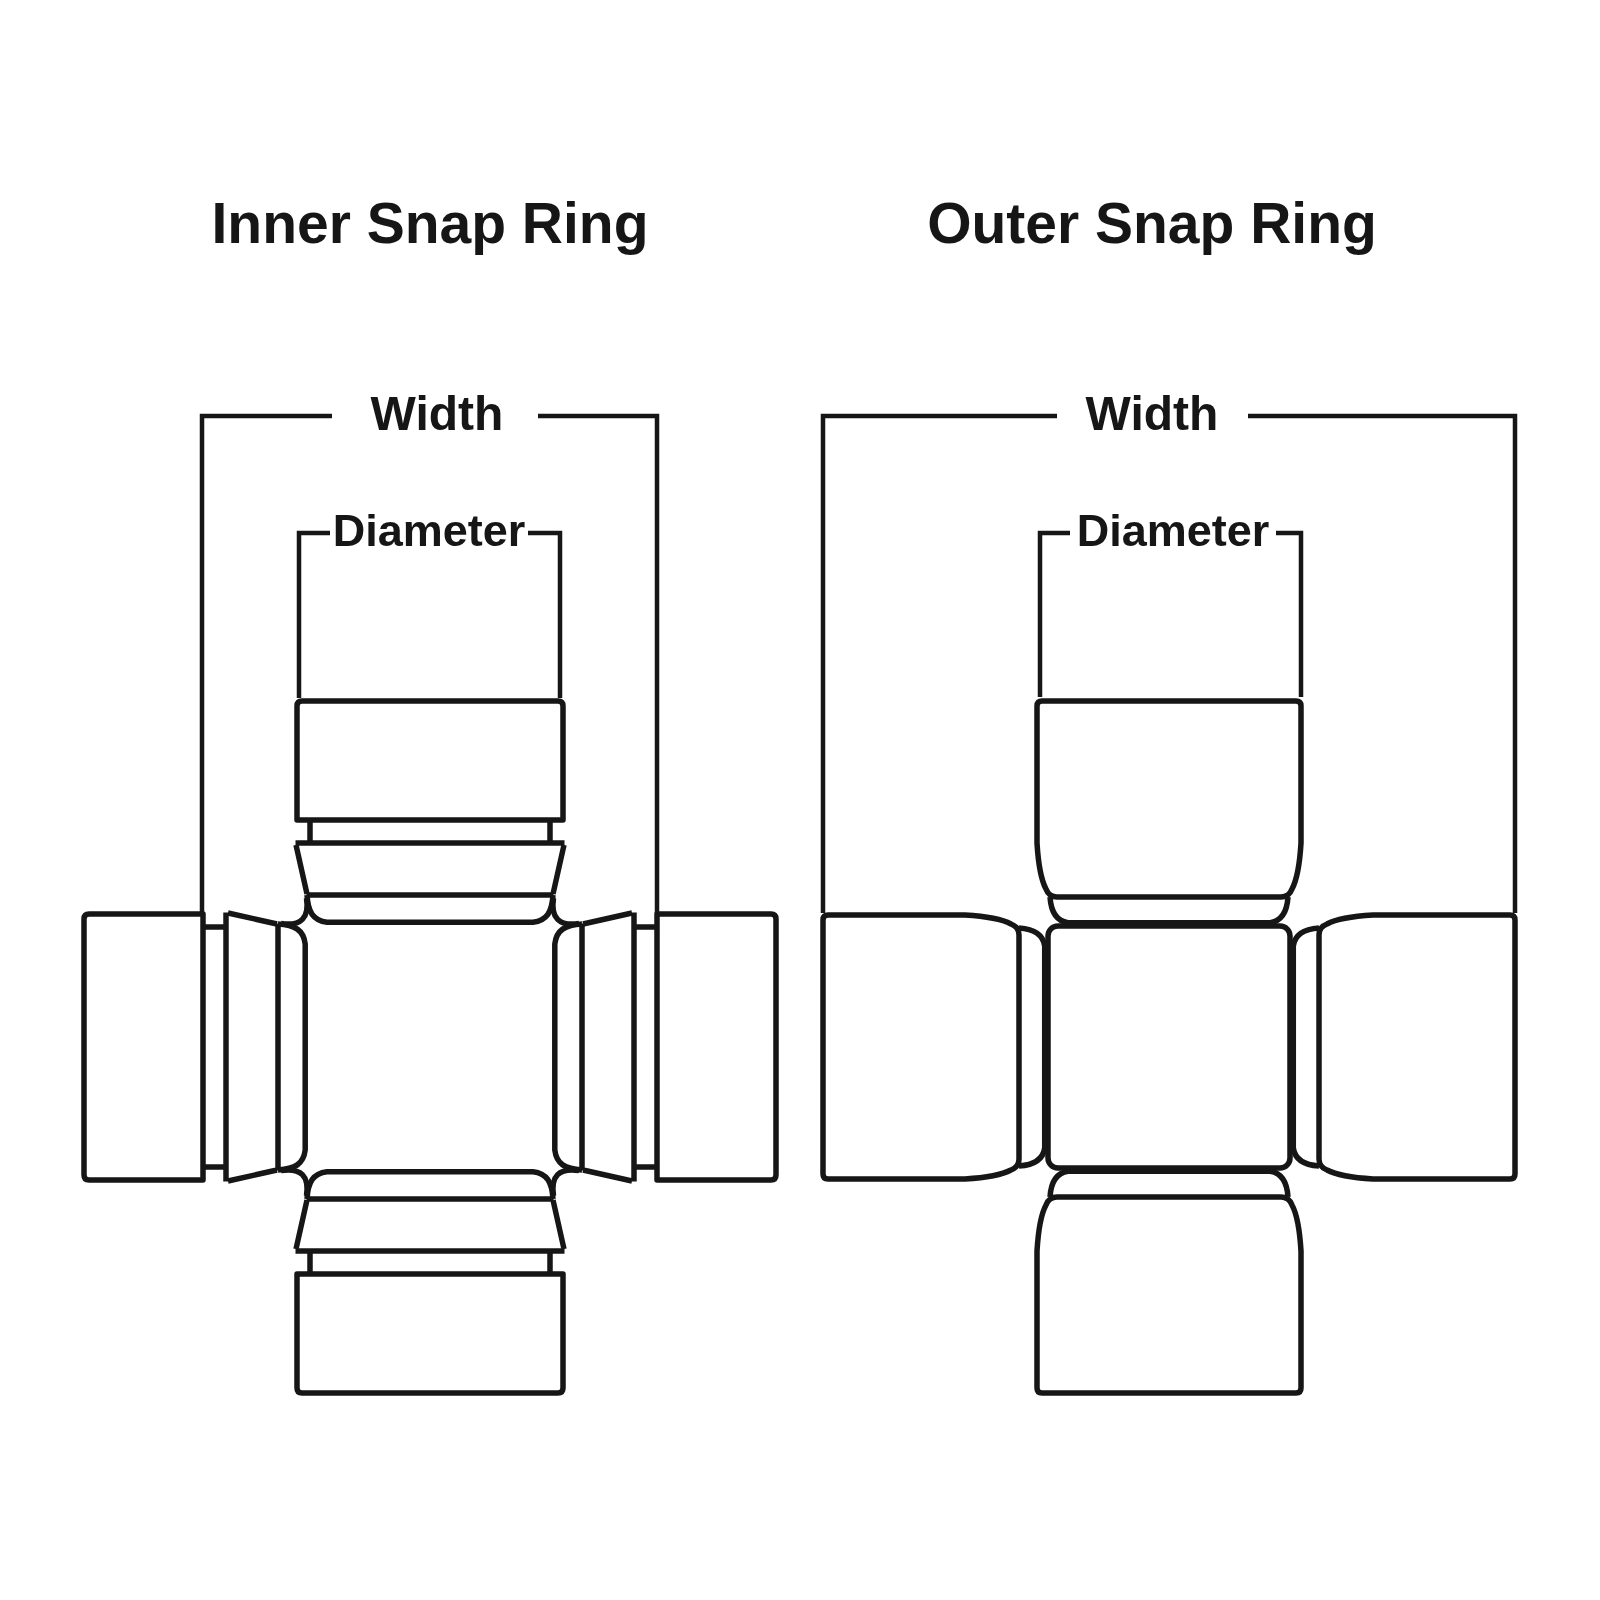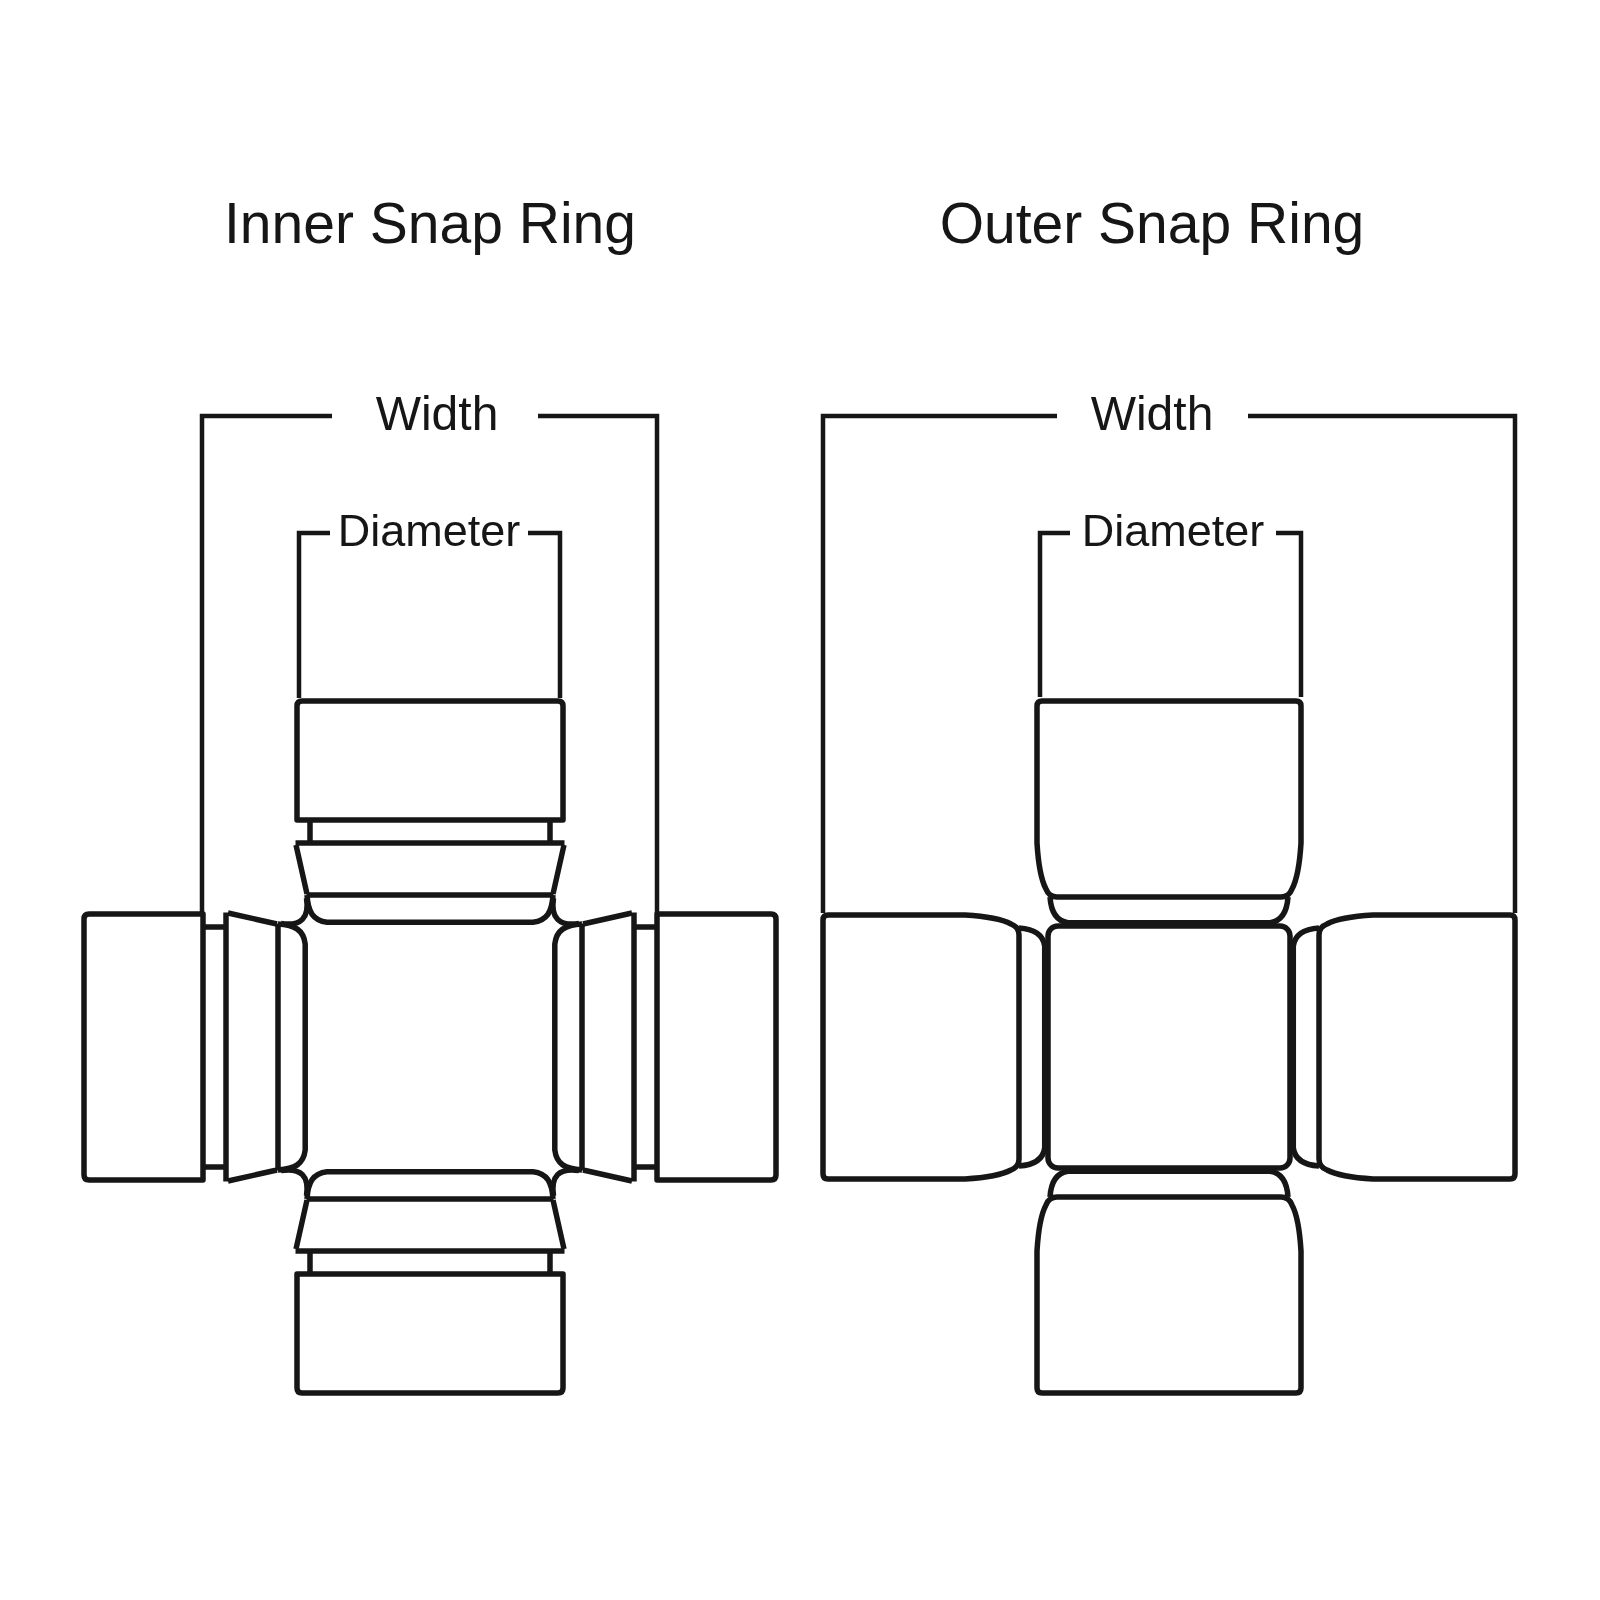--- a/index.html
+++ b/index.html
@@ -6,20 +6,21 @@
     margin: 0;
     padding: 0;
     background: #ffffff;
   }
   .stage {
     width: 1600px;
     height: 1600px;
     position: relative;
     background: #ffffff;
     overflow: hidden;
+    font-weight: bold;
   }
   svg.diagram-canvas {
     display: block;
   }
   svg.diagram-canvas path,
   svg.diagram-canvas rect {
     fill: none;
     stroke: #161616;
     stroke-width: 5.5;
     stroke-linecap: butt;

